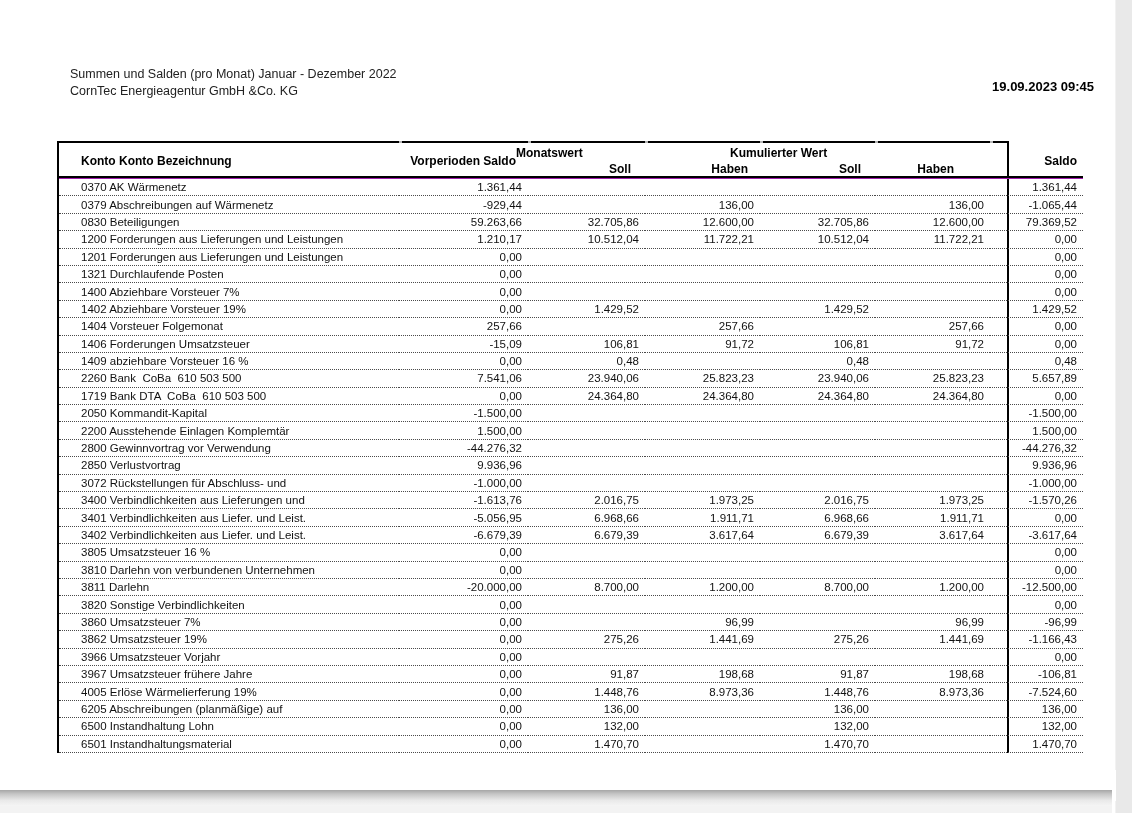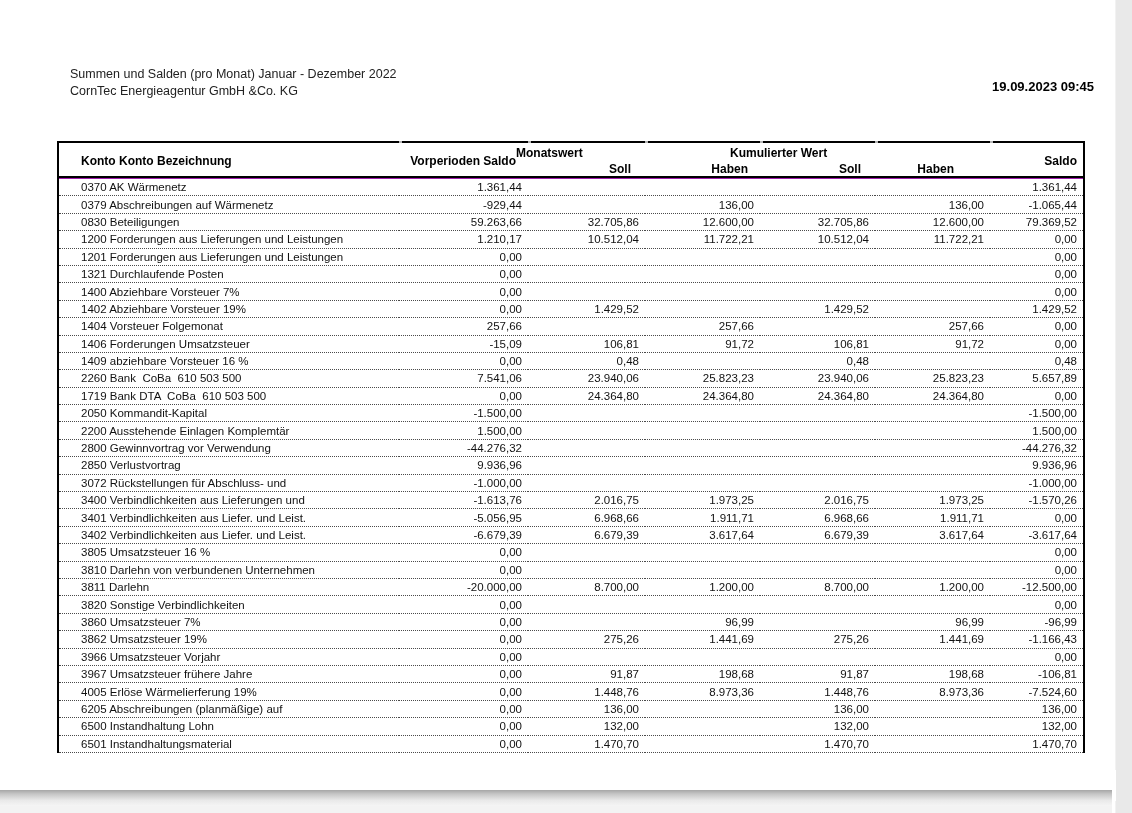--- a/index.html
+++ b/index.html
@@ -29,21 +29,21 @@
     position:absolute;left:70px;top:66px;width:1026px;text-align:left;
   }
   .doc-title{font-size:12.5px;line-height:17px;color:#222;}
   .doc-subtitle{font-size:12px;line-height:17px;color:#222;margin-bottom:5px;}
   .doc-company{font-size:12.5px;line-height:17px;color:#222;}
   .doc-date{
     position:absolute;right:2px;top:1px;font-size:13px;font-weight:bold;color:#000;margin-top:12px;
   }
   
   .table-frame{
-    position:absolute;left:57px;top:141px;width:1028px;
+    position:absolute;left:57px;top:141px;width:952px;
     box-sizing:border-box;
     border:2px solid #000;border-bottom:none;
     background:#fff;
   }
   .tick{position:absolute;top:-2px;width:3px;height:2px;background:#b5b5b5;}
   table{
     border-collapse:separate;border-spacing:0;width:1024px;table-layout:fixed;
   }
   thead th{
     font-size:12px;font-weight:bold;color:#000;

